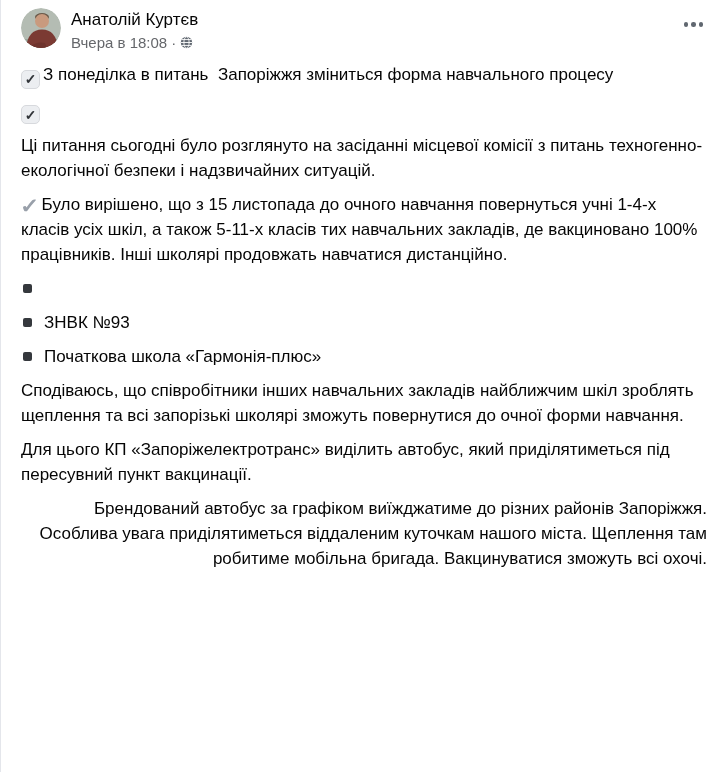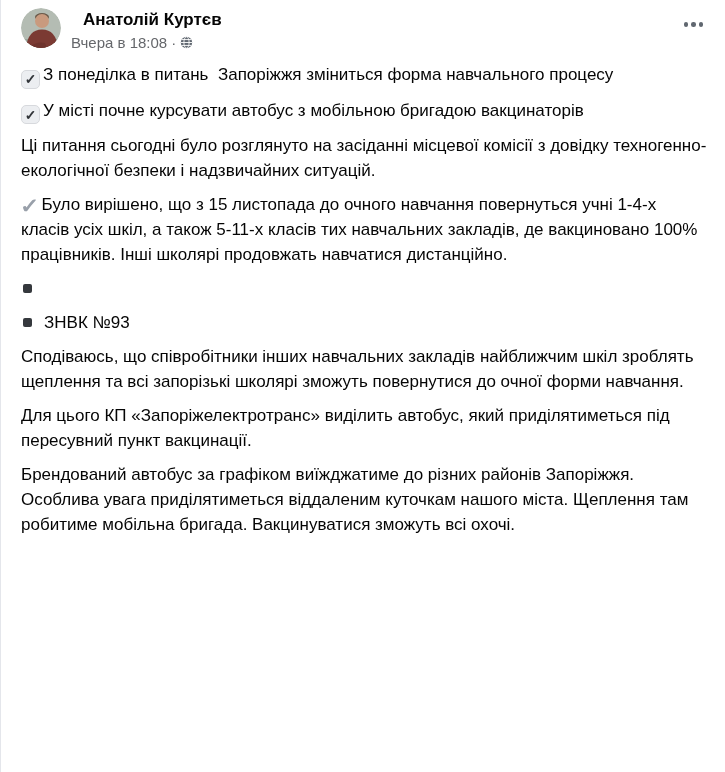--- a/index.html
+++ b/index.html
@@ -33,25 +33,24 @@
     cursor: pointer;
   }
   .avatar svg { display: block; }
   .header-text {
     margin-left: 10px;
     flex: 1 1 auto;
     padding-top: 1px;
   }
   .author {
     font-size: 17px;
-    font-weight: 700;
+    font-weight: 400;
     color: #050505;
     line-height: 21px;
     cursor: pointer;
-    margin-left: 12px;
   }
   .meta {
     display: flex;
     align-items: center;
     gap: 4px;
     margin-top: 3px;
     font-size: 15px;
     color: #65676B;
     line-height: 19px;
   }
@@ -72,21 +71,21 @@
     background: #606770;
   }
   
   .post-body { color: #050505; }
   .para {
     margin: 0 0 9px 0;
     font-size: 17px;
     line-height: 25px;
     color: #050505;
   }
-  .para:last-child { margin-bottom: 0; }
+  .para:last-child { margin-bottom: 0; text-align: right; }
   .txt { white-space: pre-wrap; }
   
   .chkbox {
     display: inline-flex;
     align-items: center;
     justify-content: center;
     width: 19px;
     height: 19px;
     border-radius: 5px;
     background: #eceef1;
@@ -172,31 +171,32 @@
   </div>
 
   <div class="post-body">
 
     <p class="para"><span class="chkbox">
           <span class="chk">✓</span>
         </span><span class="txt">З понеділка в питань  Запоріжжя зміниться форма навчального процесу</span></p>
 
     <p class="para"><span class="chkbox">
           <span class="chk">✓</span>
-        </span><span class="txt">У місті почне курсувати автобус з мобільною бригадою вакцинаторів</span></p>
-
-    <p class="para"><span class="txt">Ці питання сьогодні було розглянуто на засіданні місцевої комісії з довідку техногенно-екологічної безпеки і надзвичайних ситуацій.</span></p>
+        </span></p>
+
+    <p class="para"><span class="txt">Ці питання сьогодні було розглянуто на засіданні місцевої комісії з питань техногенно-екологічної безпеки і надзвичайних ситуацій.</span></p>
 
     <p class="para"><span class="graycheck">✓</span><span class="txt">Було вирішено, що з 15 листопада до очного навчання повернуться учні 1-4-х класів усіх шкіл, а також 5-11-х класів тих навчальних закладів, де вакциновано 100% працівників. Інші школярі продовжать навчатися дистанційно.</span></p>
 
 
     <p class="para"><span class="sqbullet"></span></p>
 
     <p class="para"><span class="sqbullet"></span><span class="txt">ЗНВК №93</span></p>
 
+    <p class="para"><span class="sqbullet"></span><span class="txt">Початкова школа «Гармонія-плюс»</span></p>
 
     <p class="para"><span class="txt">Сподіваюсь, що співробітники інших навчальних закладів найближчим шкіл зроблять щеплення та всі запорізькі школярі зможуть повернутися до очної форми навчання.</span></p>
 
 
     <p class="para"><span class="txt">Для цього КП «Запоріжелектротранс» виділить автобус, який приділятиметься під пересувний пункт вакцинації.</span></p>
 
     <p class="para"><span class="txt">Брендований автобус за графіком виїжджатиме до різних районів Запоріжжя. Особлива увага приділятиметься віддаленим куточкам нашого міста. Щеплення там робитиме мобільна бригада. Вакцинуватися зможуть всі охочі.</span></p>
 
   </div>
 </div>

